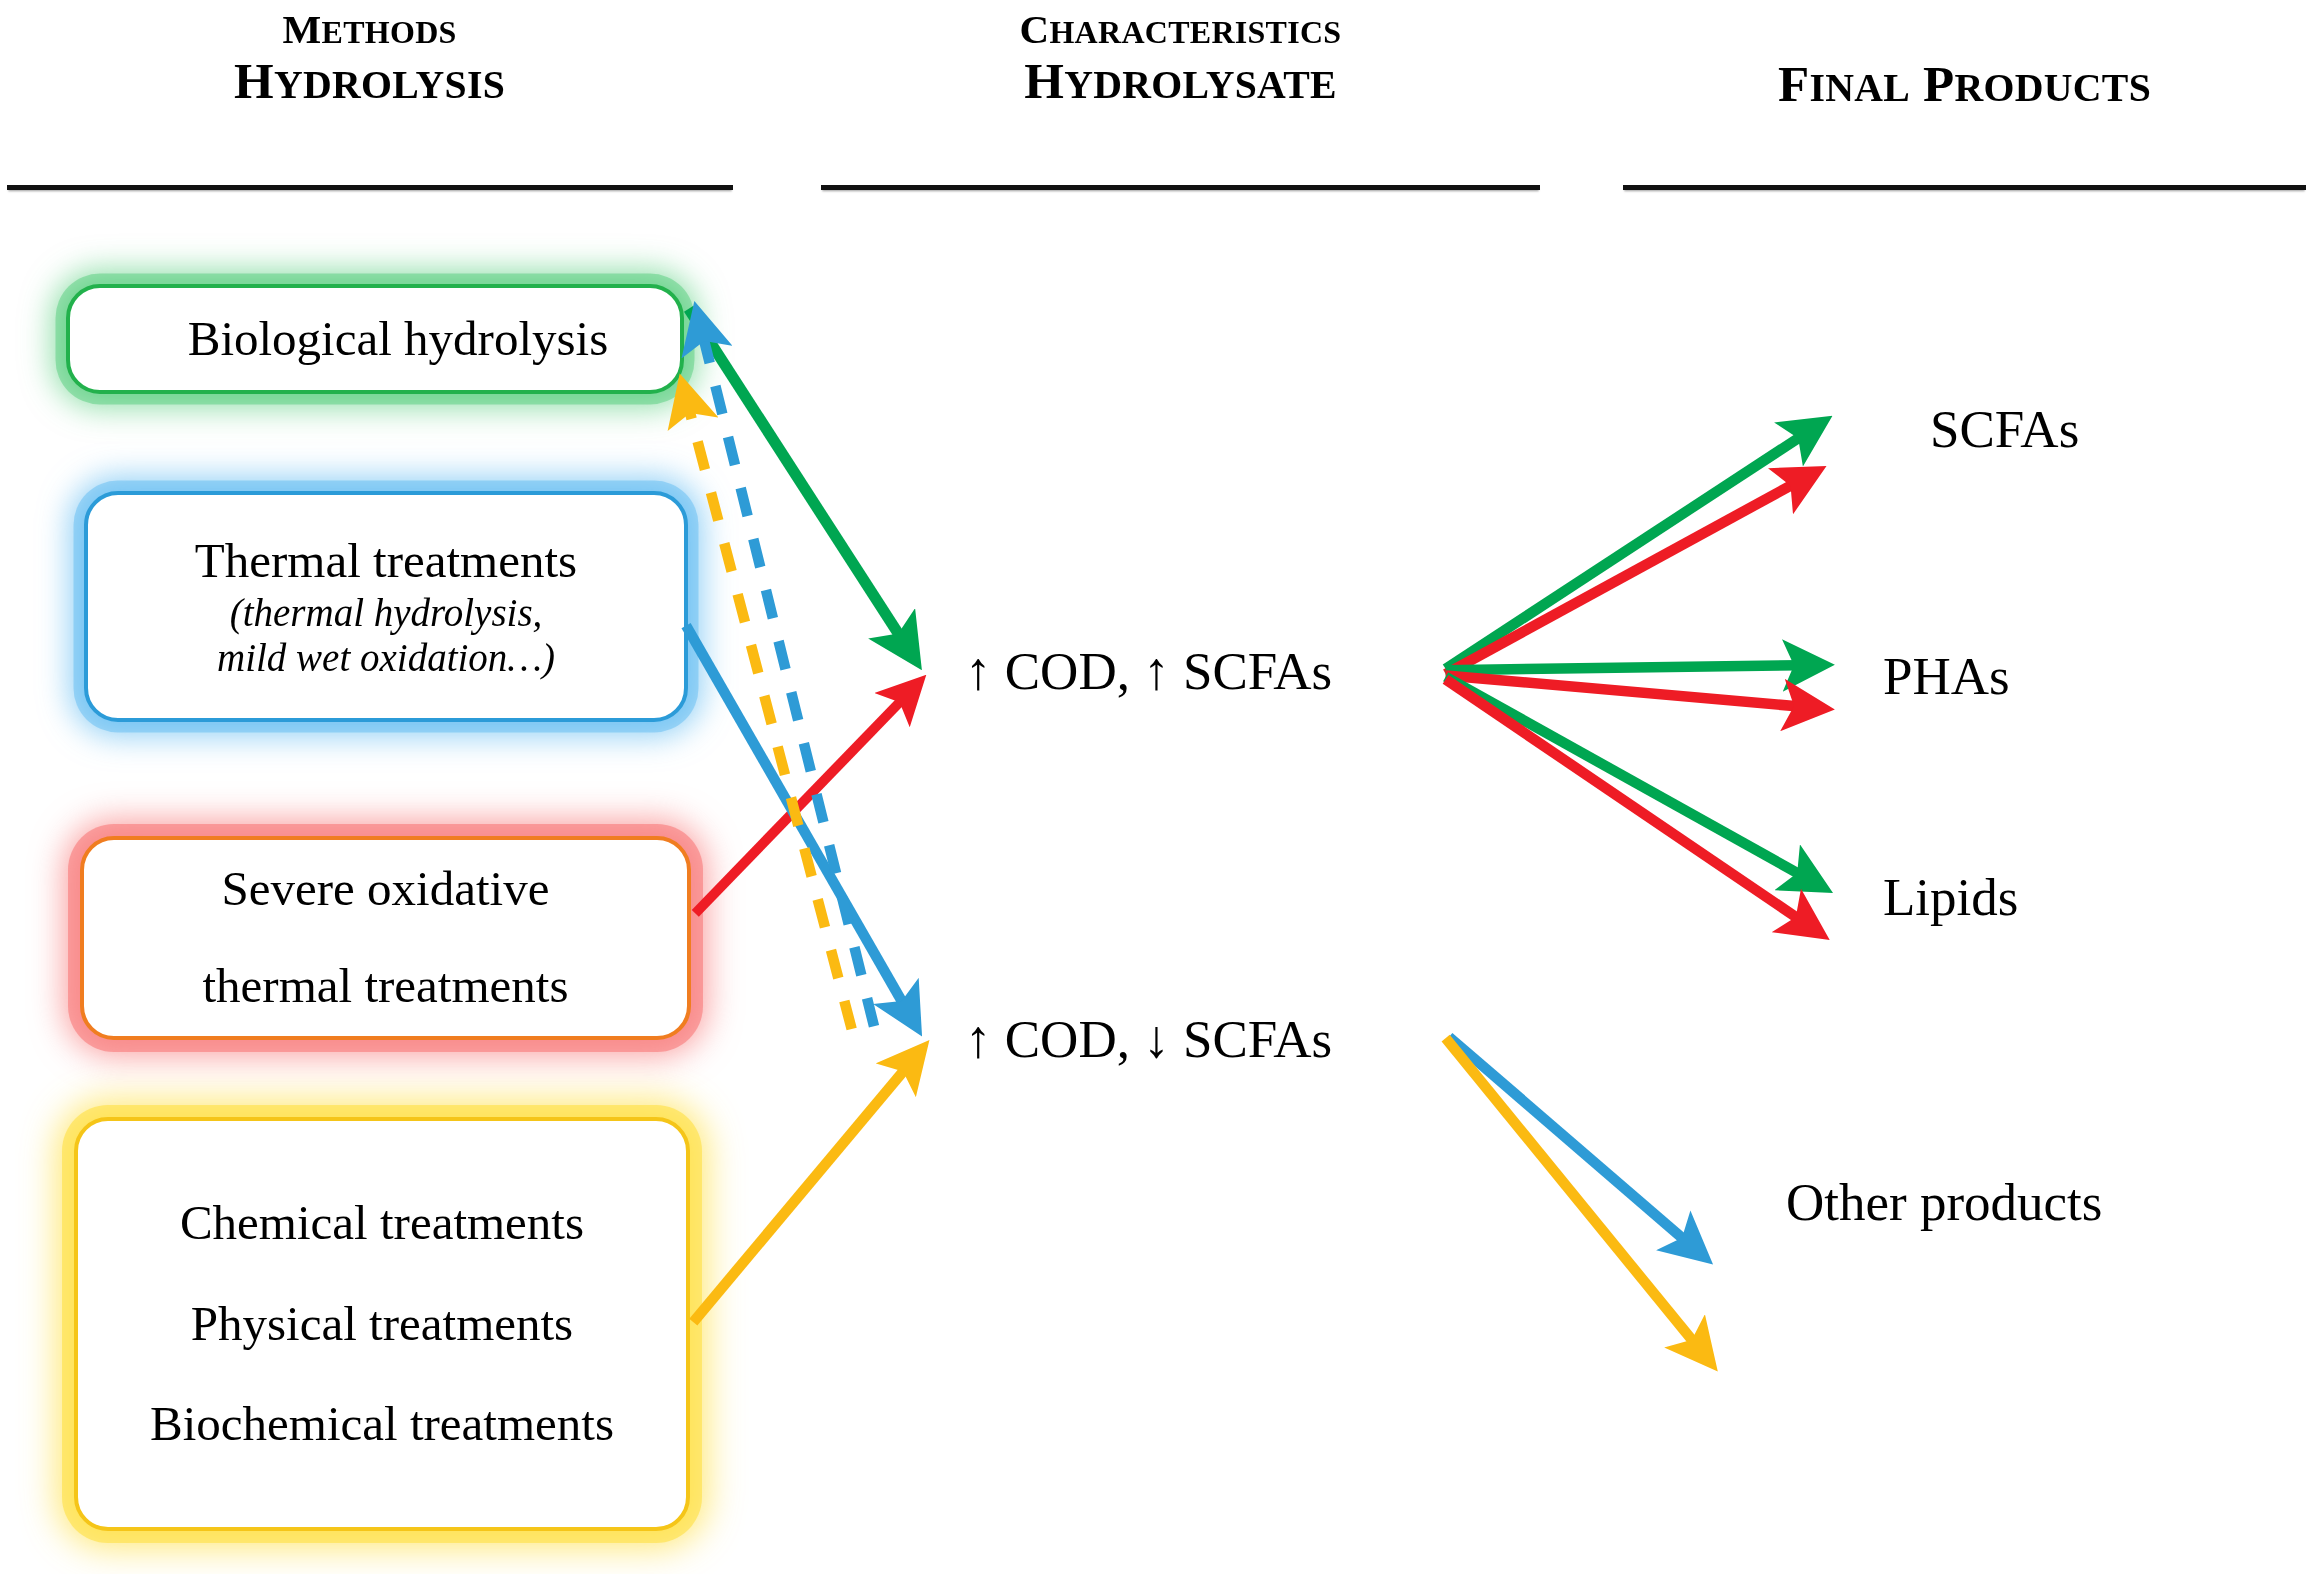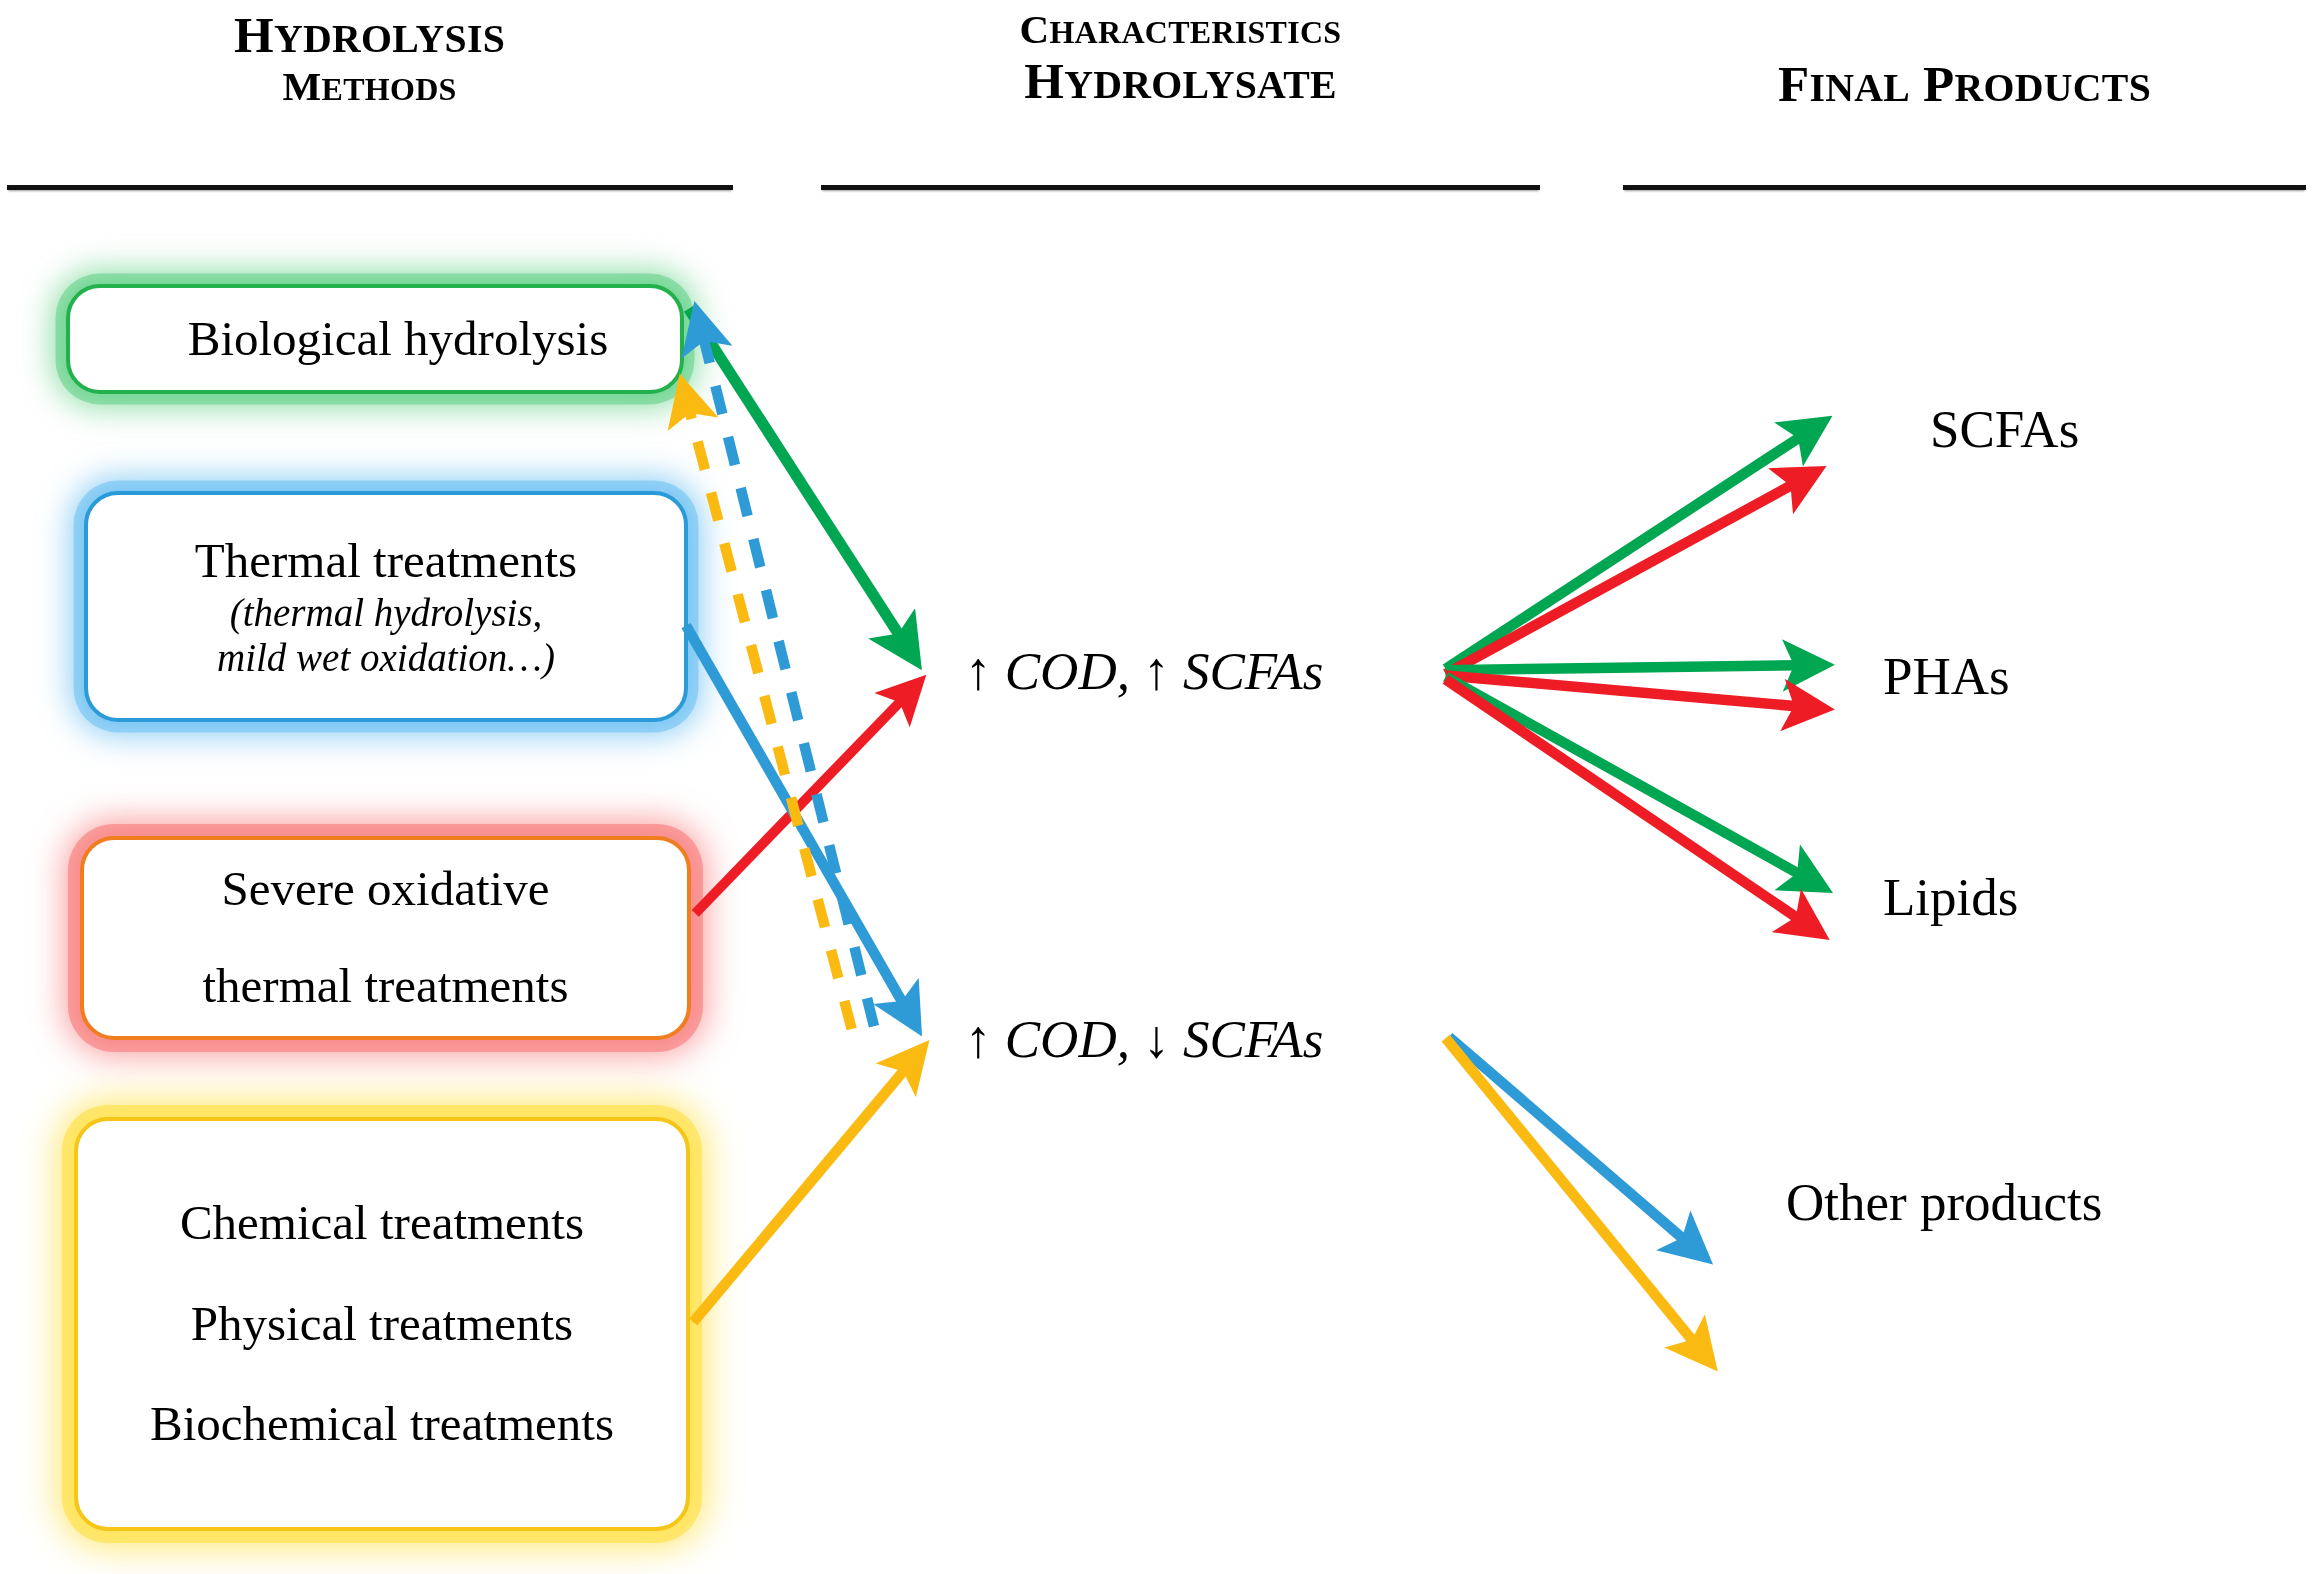--- a/index.html
+++ b/index.html
@@ -71,41 +71,40 @@
     gap:44px;
   }
 
   
   .node{
     position:absolute;
     color:#000;
     font-size:53px;
     white-space:nowrap;
     line-height:1;
-    font-style:italic;
   }
   .prod{
     position:absolute;
     color:#000;
     font-size:53px;
     white-space:nowrap;
     line-height:1;
   }
 
   
   #arrows{position:absolute;left:0;top:0;width:2319px;height:1575px;}
 </style>
 </head>
 <body>
 
 <div id="root">
 
   <div class="col-head" style="left:6.6px;top:6.6px;width:726px;">
+    <span class="ln"><span class="sc"><span style="font-size: 1em;">M</span><span style="font-size: 0.78em;">ETHODS</span></span></span>
     <span class="ln"><span class="cap"><span style="font-size: 1em;">H</span><span style="font-size: 0.78em;">YDROLYSIS</span></span></span>
-    <span class="ln"><span class="sc"><span style="font-size: 1em;">M</span><span style="font-size: 0.78em;">ETHODS</span></span></span>
   </div>
   <div class="rule" style="left:6.6px;top:185px;width:726px;"></div>
 
   <div class="col-head" style="left:821px;top:6.6px;width:719px;">
     <span class="ln"><span class="sc"><span style="font-size: 1em;">C</span><span style="font-size: 0.78em;">HARACTERISTICS</span></span></span>
     <span class="ln"><span class="cap"><span style="font-size: 1em;">H</span><span style="font-size: 0.78em;">YDROLYSATE</span></span></span>
   </div>
   <div class="rule" style="left:821px;top:185px;width:719px;"></div>
 
   <div class="col-head" style="left:1623px;top:56px;width:683px;">

